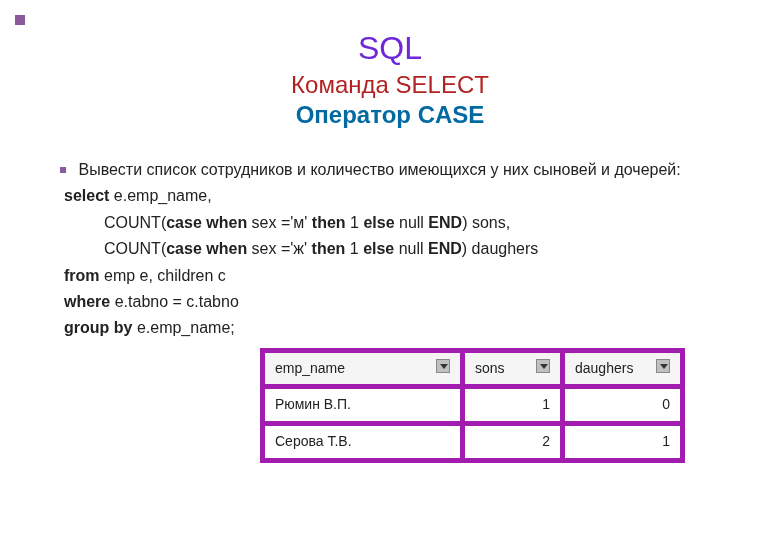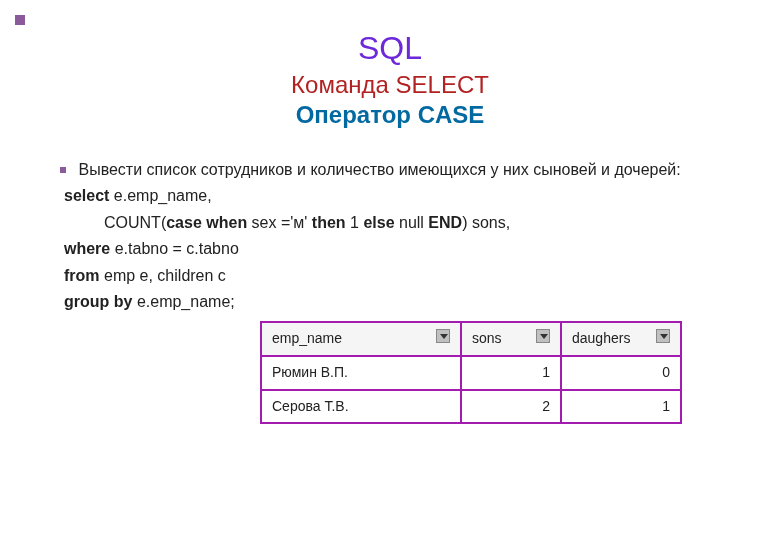--- a/index.html
+++ b/index.html
@@ -12,21 +12,21 @@
     .bullet-corner { position: absolute; top: 15px; left: 15px; width: 10px; height: 10px; background: #8a5a9a; }
     .content { font-size: 16px; color: #222; line-height: 1.4; }
     .bullet { display: inline-block; width: 6px; height: 6px; background: #8a5a9a; margin-right: 8px; vertical-align: middle; margin-bottom: 2px; }
     .para { text-align: justify; margin-bottom: 2px; }
     .code-line { margin: 4px; }
     .indent { padding-left: 40px; }
     .bold { font-weight: bold; }
     
     .table-wrap { margin-top: 8px; margin-left: 200px; }
     table { border-collapse: collapse; font-size: 14px; }
-    th, td { border: 2px solid #a21caf; padding: 6px 10px; text-align: left; background: #fff; }
+    th, td { border: 5px solid #a21caf; padding: 6px 10px; text-align: left; background: #fff; }
     th { background: #f5f5f5; font-weight: normal; position: relative; }
     td.num { text-align: right; }
     .col-name { width: 200px; }
     .col-sons { width: 100px; }
     .col-daughers { width: 120px; }
     .dropdown-icon { display: inline-block; float: right; width: 14px; height: 14px; background: #c0c0c0; border: 1px solid #888; position: relative; margin-left: 4px; }
     .dropdown-icon::after { content: ""; position: absolute; top: 4px; left: 3px; width: 0; height: 0; border-left: 4px solid transparent; border-right: 4px solid transparent; border-top: 5px solid #333; }
   </style>
 </head>
 <body>
@@ -45,25 +45,28 @@
       <span class="bullet"></span>
       <span>Вывести список сотрудников и количество имеющихся у них сыновей и дочерей:</span>
     </p>
 
     <p class="code-line">
       <span class="bold">select</span><span> e.emp_name,</span>
     </p>
     <p class="code-line indent">
       <span>COUNT(</span><span class="bold">case when</span><span> sex ='м' </span><span class="bold">then</span><span> 1 </span><span class="bold">else</span><span> null </span><span class="bold">END</span><span>) sons,</span>
     </p>
-    <p class="code-line">
-      <span class="bold">where</span><span> e.tabno = c.tabno</span>
+    <p class="code-line indent">
+      <span>COUNT(</span><span class="bold">case when</span><span> sex ='ж' </span><span class="bold">then</span><span> 1 </span><span class="bold">else</span><span> null </span><span class="bold">END</span><span>) daughers</span>
     </p>
     <p class="code-line">
       <span class="bold">from</span><span> emp e, children c</span>
+    </p>
+    <p class="code-line">
+      <span class="bold">where</span><span> e.tabno = c.tabno</span>
     </p>
     <p class="code-line">
       <span class="bold">group by</span><span> e.emp_name;</span>
     </p>
 
     <div class="table-wrap">
       <table>
         <thead>
           <tr>
             <th class="col-name">

